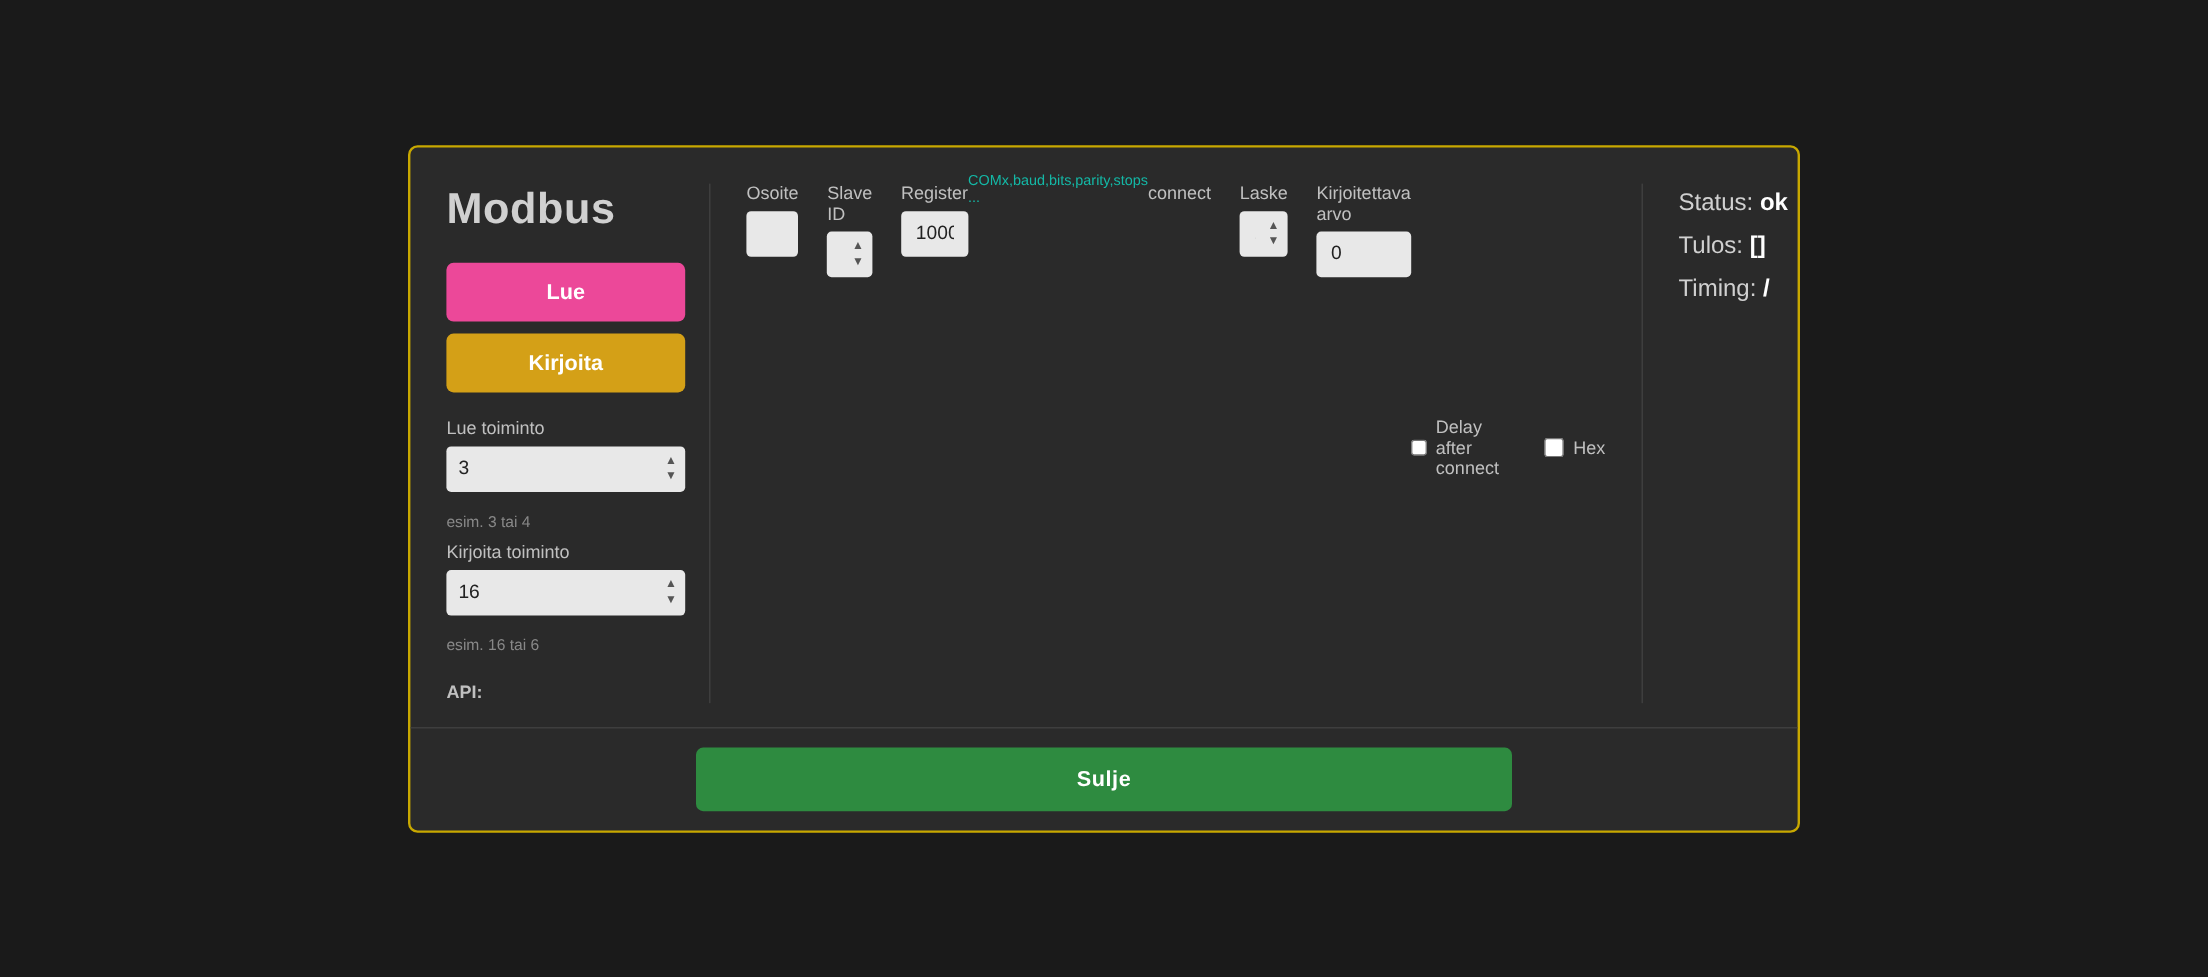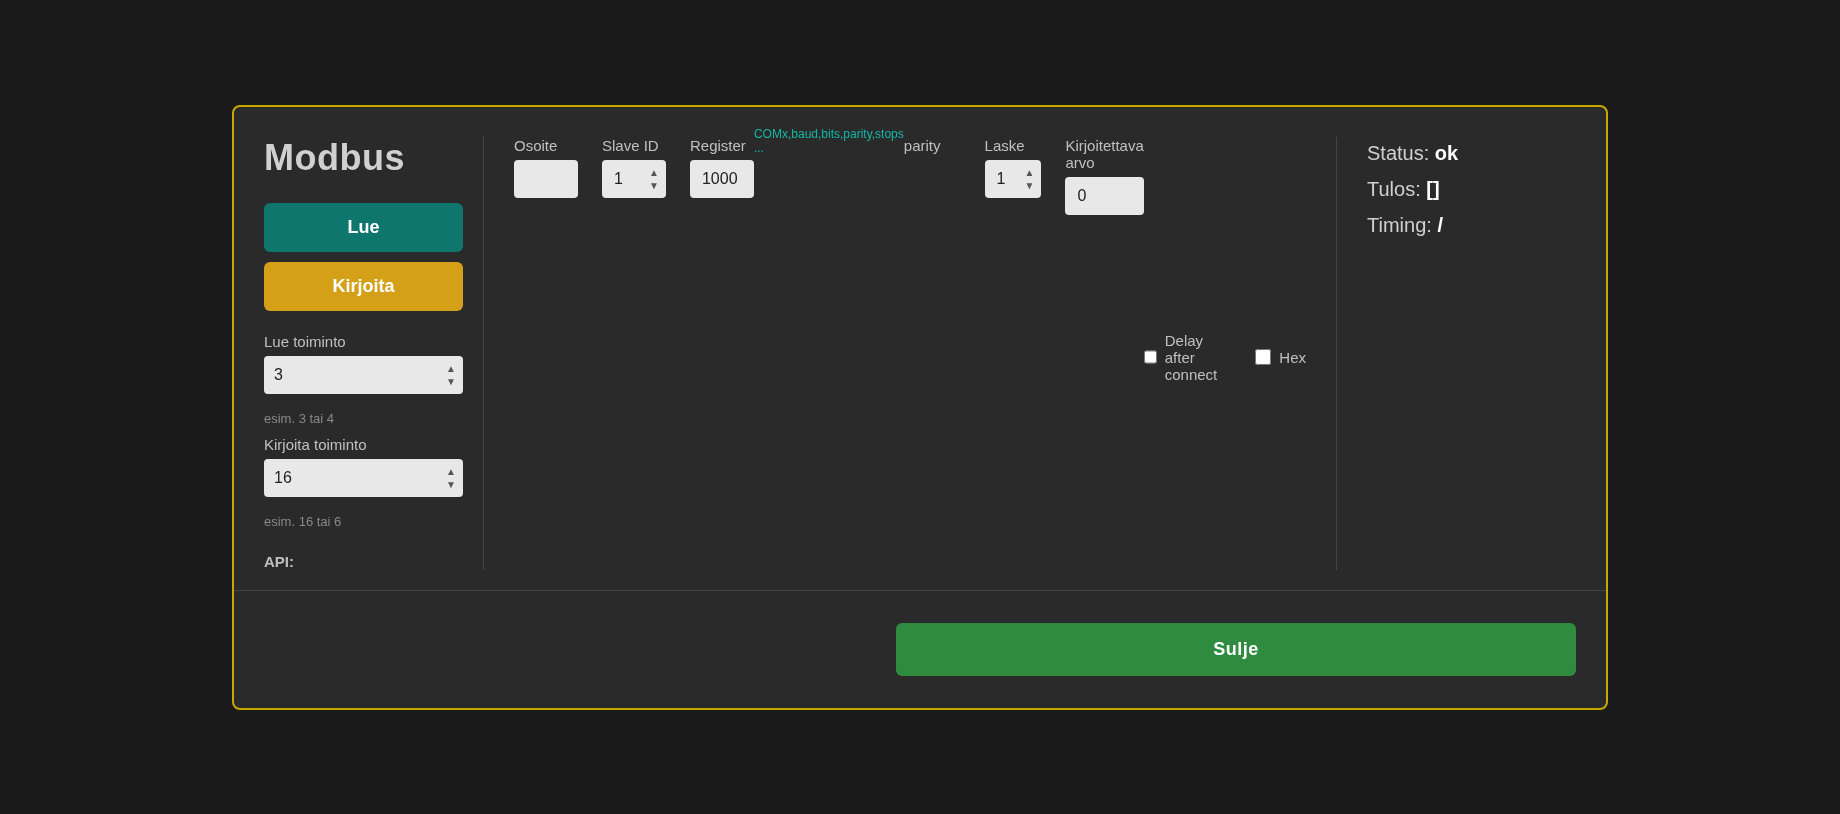--- a/index.html
+++ b/index.html
@@ -11,21 +11,21 @@
       align-items: center;
       justify-content: center;
       min-height: 100vh;
       padding: 20px;
     }
 
     .dialog {
       background: #2a2a2a;
       border: 2px solid #c8a800;
       border-radius: 8px;
-      width: 1376px;
+      width: 1160px;
       min-height: 560px;
       display: flex;
       flex-direction: column;
       padding: 0;
       position: relative;
     }
 
     .dialog-content {
       display: flex;
       flex: 1;
@@ -46,21 +46,21 @@
 
     .app-title {
       color: #d0d0d0;
       font-size: 36px;
       font-weight: 600;
       margin-bottom: 24px;
       letter-spacing: 0.5px;
     }
 
     .btn-lue {
-      background: #0f766e;
+      background: #ec4899;
       color: white;
       border: none;
       border-radius: 6px;
       padding: 14px;
       font-size: 18px;
       font-weight: 600;
       cursor: pointer;
       margin-bottom: 10px;
       width: 100%;
     }
@@ -238,23 +238,23 @@
     }
 
     .status-line .value {
       color: white;
       font-weight: 700;
     }
 
     
     .dialog-bottom {
       border-top: 1px solid #444;
-      padding: 32px 30px;
-      display: flex;
-      justify-content: flex-end;
+      padding: 16px 30px;
+      display: flex;
+      justify-content: center;
       align-items: center;
     }
 
     .btn-sulje {
       background: #2e8b40;
       color: white;
       border: none;
       border-radius: 6px;
       padding: 16px;
       font-size: 18px;
@@ -326,21 +326,21 @@
         <div class="form-group">
           <label>Register</label>
           <input type="text" value="1000" style="">
         </div>
       </div>
 
       <div style="color:#14b8a6;font-size:12px;margin-top:-10px;margin-bottom:12px;">COMx,baud,bits,parity,stops ...</div>
 
       <div class="form-row-2col">
         <div class="form-group">
-          <label>parity</label>
+          <label>connect</label>
         </div>
         <div class="form-group">
           <label>Laske</label>
           <div class="spinner-wrapper">
             <input type="number" value="1" style="">
             <div class="spinner-arrows">
               <button class="spinner-arrow">▲</button>
               <button class="spinner-arrow">▼</button>
             </div>
           </div>

